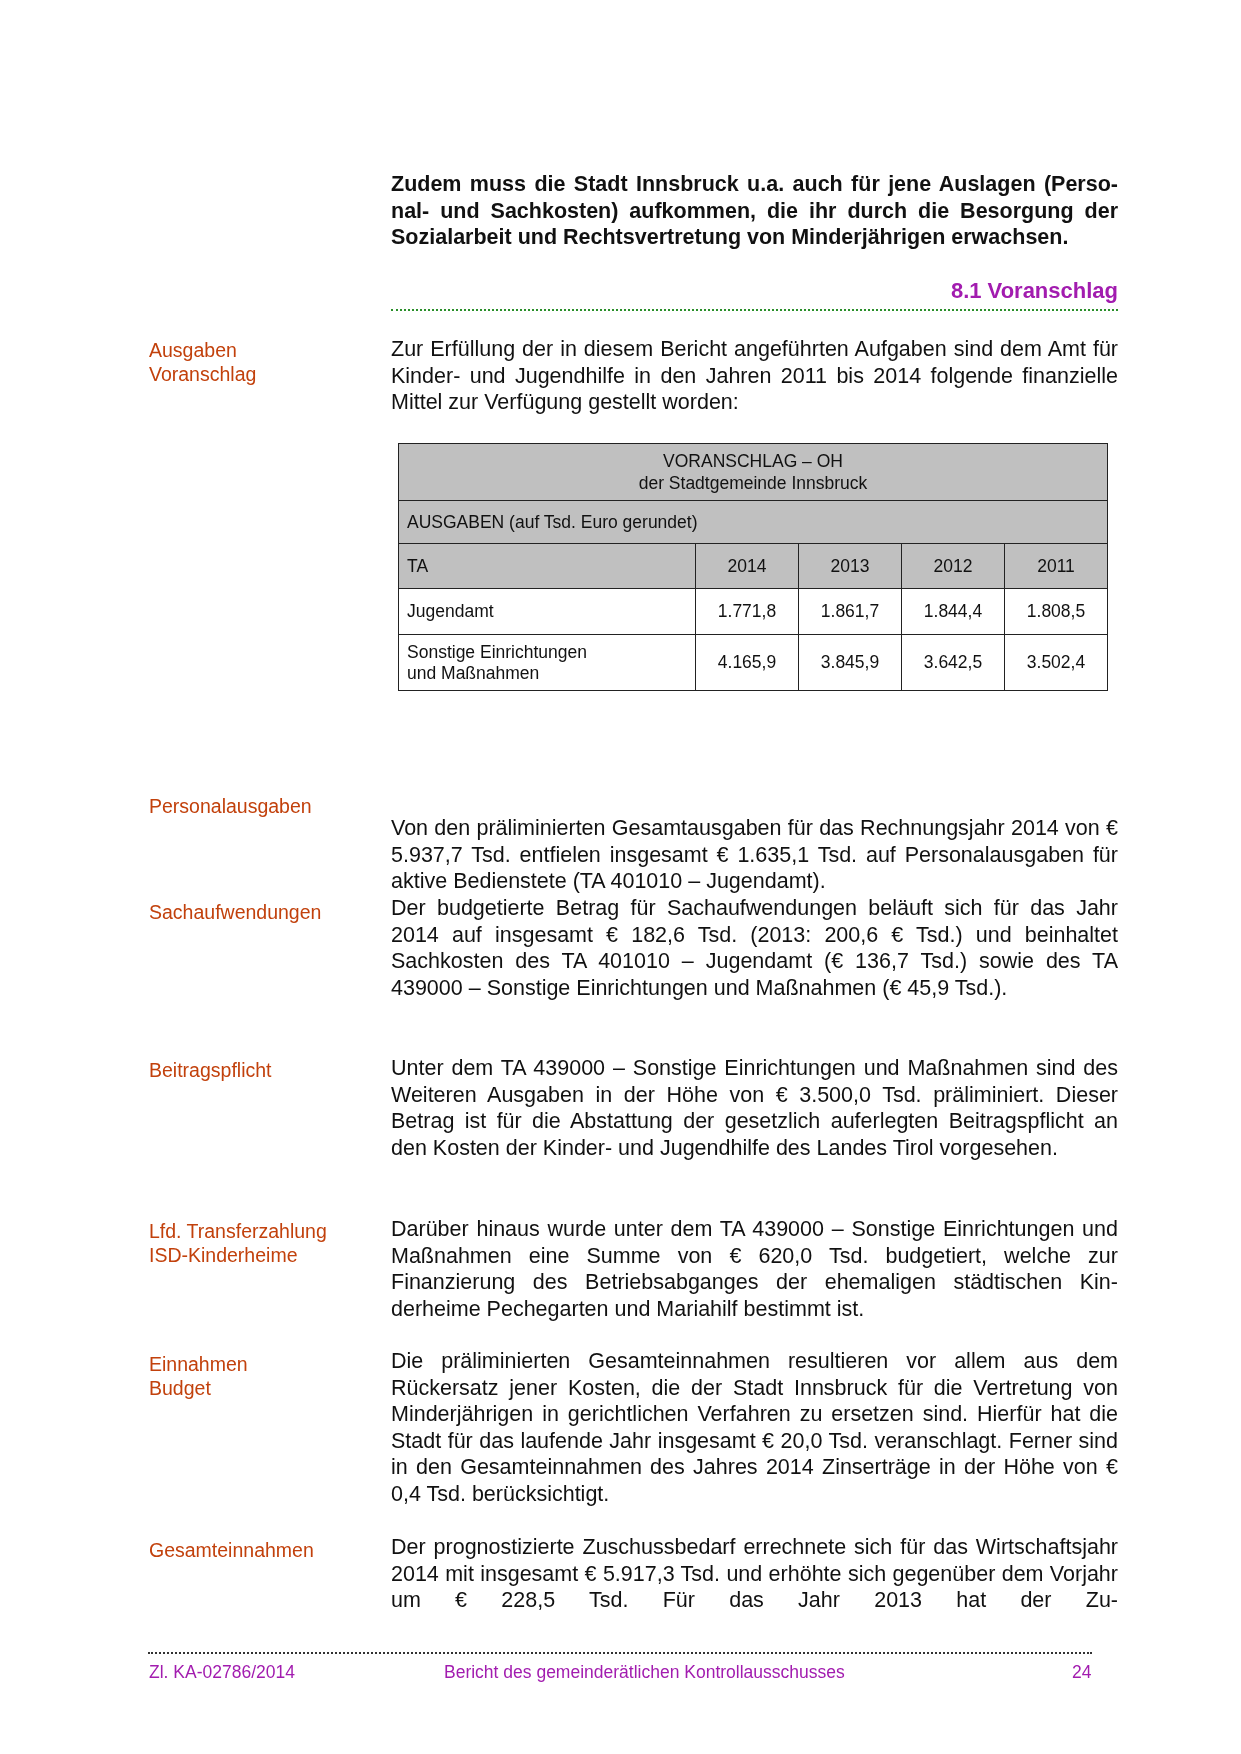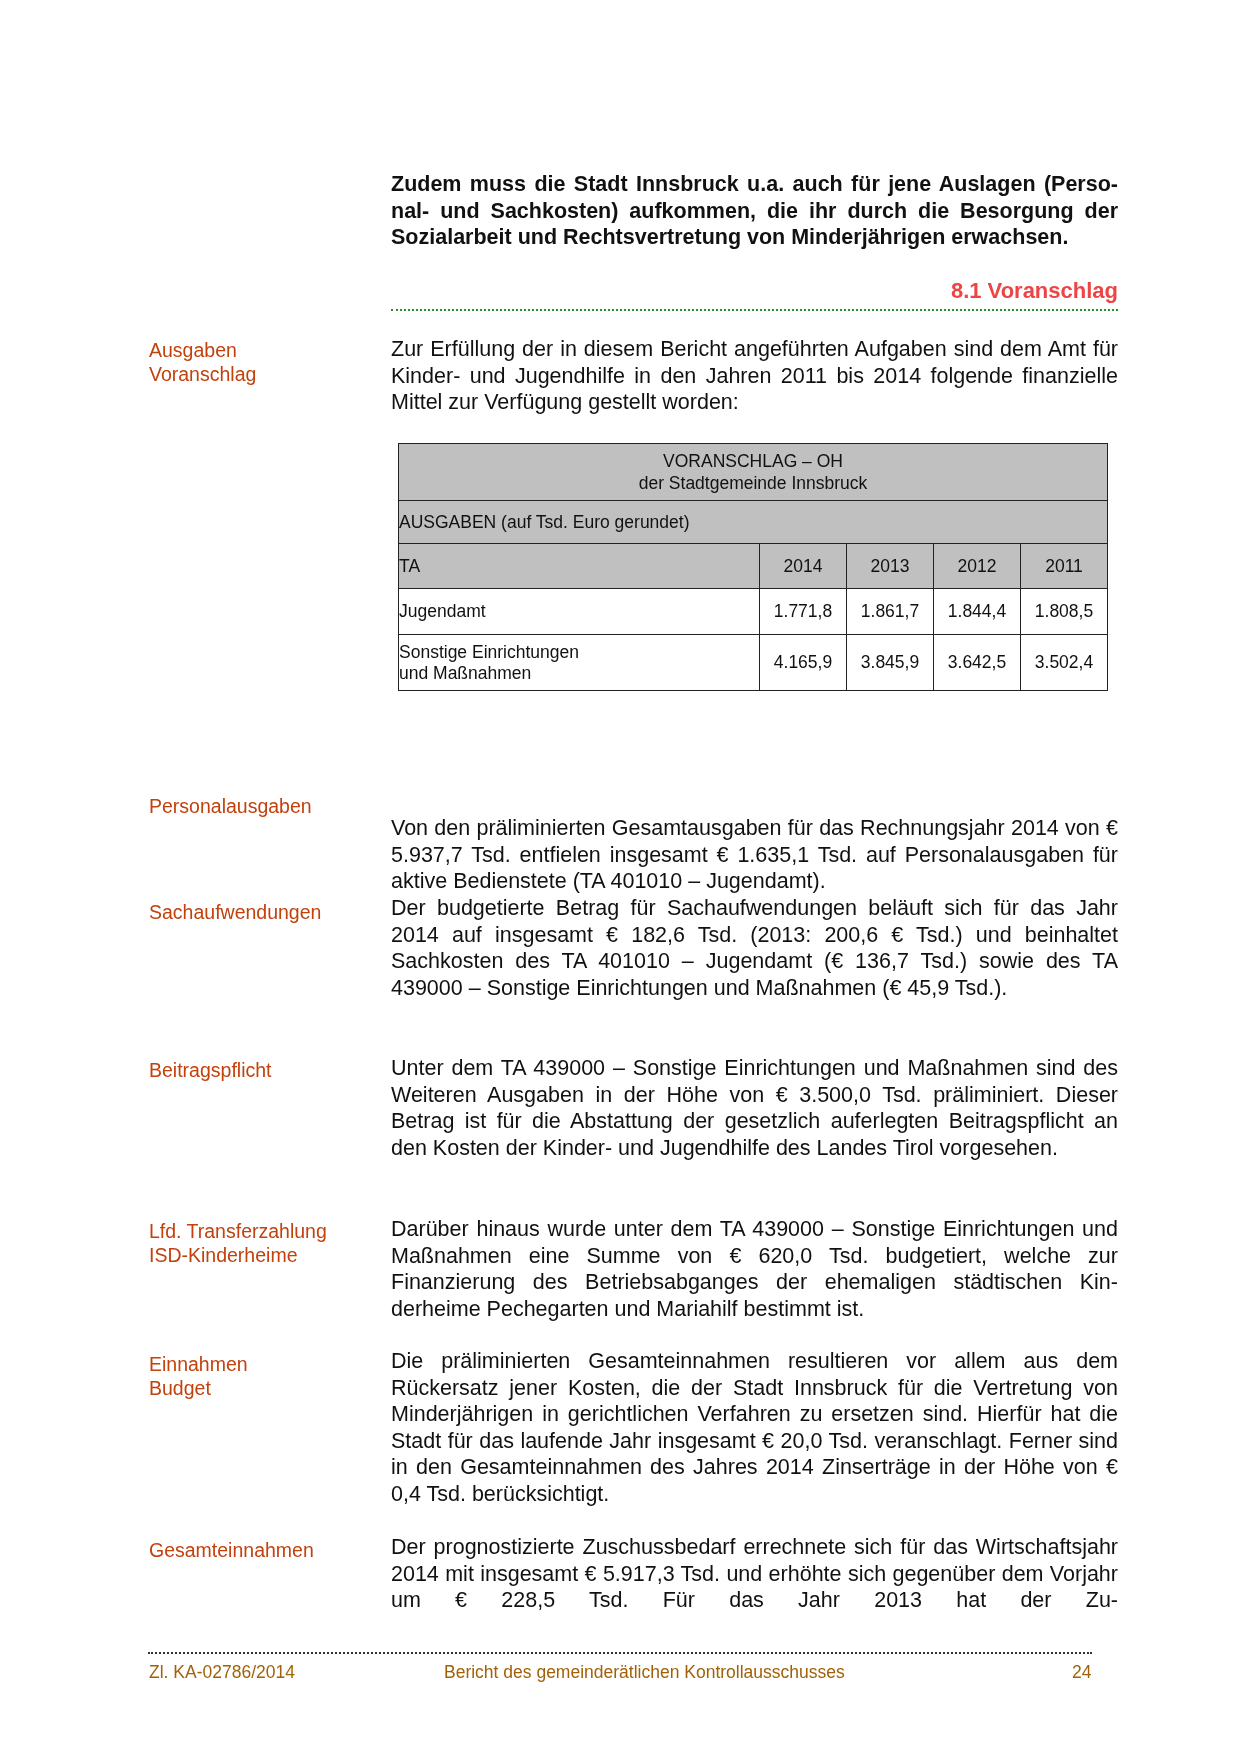--- a/index.html
+++ b/index.html
@@ -4,37 +4,37 @@
 <style>
   html, body { margin: 0; padding: 0; background: #ffffff; }
   body { width: 1241px; height: 1754px; position: relative; overflow: hidden;
          font-family: "Liberation Sans", sans-serif; color: #111; }
   .body-text { position: absolute; left: 391px; width: 727px; font-size: 21.5px;
                line-height: 26.5px; text-align: justify; text-align-last: left; margin: 0; }
   .body-text.last-just { text-align-last: justify; }
   .margin-label { position: absolute; left: 149px; width: 230px; font-size: 19.5px;
                   line-height: 24px; color: #c2410c; margin: 0; }
   .section-heading { position: absolute; right: 123px; top: 278px; font-size: 22px;
-                     color: #ef4444; margin: 0; }
+                     color: #a21caf; margin: 0; }
   .section-rule { position: absolute; left: 391px; width: 727px; top: 309px; height: 0;
                   border-top: 2px dotted #2a8f2a; }
   table.budget { position: absolute; left: 398px; top: 443px; width: 710px;
                  border-collapse: collapse; font-size: 17.5px; }
-  table.budget td { border: 1.5px solid #222; padding: 0 0; vertical-align: middle; }
+  table.budget td { border: 1.5px solid #222; padding: 0 8px; vertical-align: middle; }
   .gray { background: #c0c0c0; }
   .title-cell { text-align: center; height: 56px; line-height: 22px; }
   .sub-cell { height: 42px; }
   .hdr-row td { height: 44px; }
   .num { text-align: center; width: 86px; }
   .row-j td { height: 45px; }
   .row-s td { height: 55px; line-height: 21px; }
   .row-sum td { height: 44px; }
   .footer-rule { position: absolute; left: 148px; width: 944px; top: 1652px; height: 0;
                  border-top: 2px dotted #333; }
-  .footer { position: absolute; top: 1662px; font-size: 17.5px; color: #a16207; }
+  .footer { position: absolute; top: 1662px; font-size: 17.5px; color: #a21caf; }
 </style>
 </head>
 <body>
 
 <p class="body-text" style="top:171px;font-weight:bold;">Zudem muss die Stadt Innsbruck u.a. auch für jene Auslagen (Perso­nal- und Sachkosten) aufkommen, die ihr durch die Besorgung der Sozialarbeit und Rechtsvertretung von Minderjährigen erwachsen.</p>
 
 <h2 class="section-heading">8.1  Voranschlag</h2>
 <div class="section-rule"></div>
 
 <div class="margin-label" style="top:338px;">

